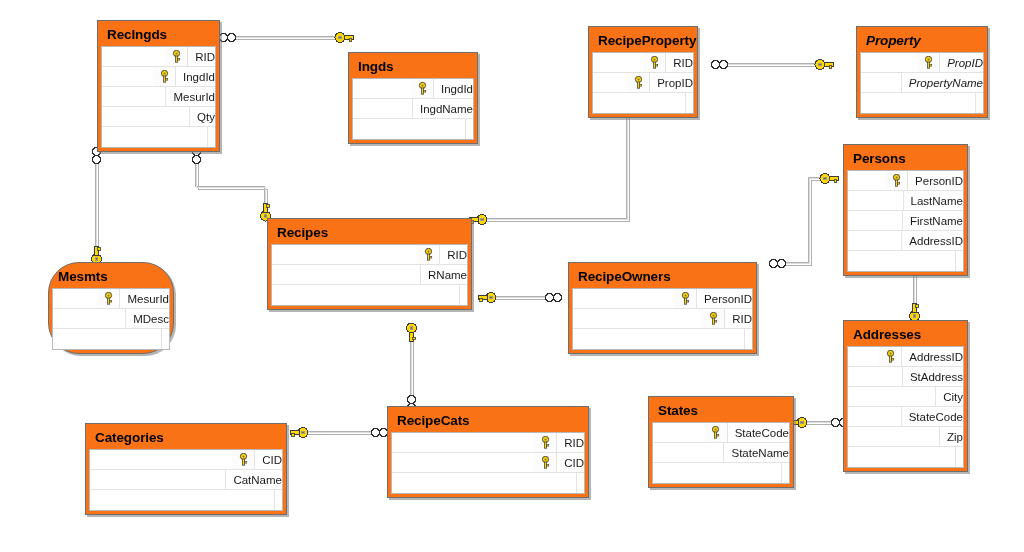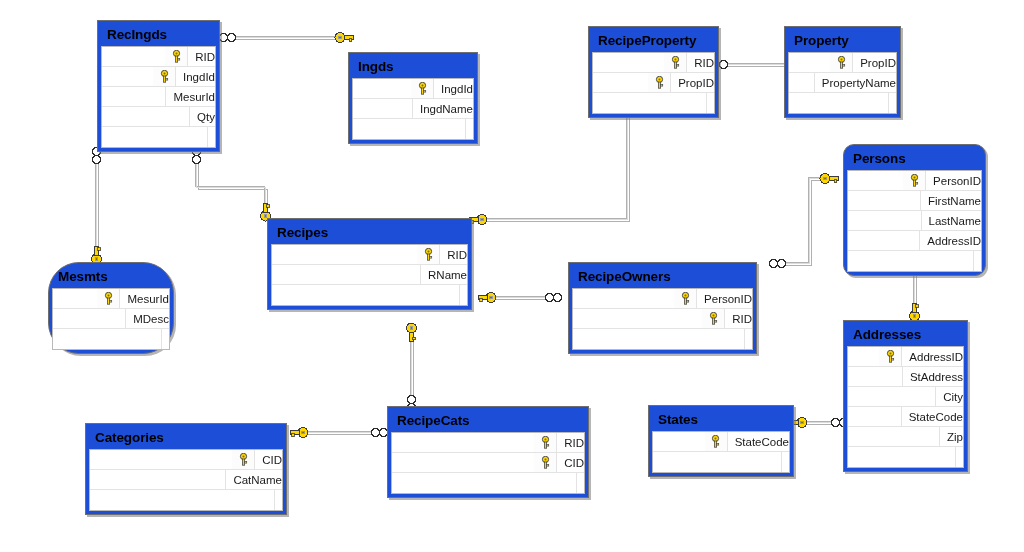--- a/index.html
+++ b/index.html
@@ -14,21 +14,21 @@
   #canvas{
     position:absolute;left:0;top:0;width:1024px;height:552px;
   }
   
   #wires{position:absolute;left:0;top:0;width:1024px;height:552px;z-index:1;}
 
   
   .tbl{
     position:absolute;
     z-index:5;
-    background:#1d4ed8;
+    background:#f97316;
     border:1px solid #6e6e6e;
     box-sizing:border-box;
     box-shadow:2px 2px 0 rgba(120,120,120,0.55);
     padding:3px;
   }
   .tbl-title{
     font-weight:bold;
     font-size:13.5px;
     color:#000000;
     line-height:15px;
@@ -267,21 +267,21 @@
           <div class="row nokey">
             <div class="keycell"></div>
             <div class="colname">IngdName</div>
           </div>
           <div class="row row-empty nokey">
             <div class="keycell"></div>
             <div class="colname"></div>
           </div>
         </div>
       </div>
-      <div class="tbl" style="left: 588px; top: 26px; width: 131px;">
+      <div class="tbl" style="left: 588px; top: 26px; width: 110px;">
         <div class="tbl-title">RecipeProperty</div>
         <div class="tbl-body">
           <div class="row">
             <div class="keycell">
               <svg class="keyglyph" viewBox="0 0 11 13">
                 <circle cx="5.5" cy="3.4" r="3.1" fill="#ffd700" stroke="#4a4a4a" stroke-width="1"></circle>
                 <circle cx="5.5" cy="3.4" r="1" fill="#7d6a00"></circle>
                 <rect x="4.4" y="6" width="2.2" height="6.2" fill="#ffd700" stroke="#4a4a4a" stroke-width="0.8"></rect>
                 <rect x="6.6" y="8.6" width="2.1" height="1.5" fill="#ffd700" stroke="#4a4a4a" stroke-width="0.7"></rect>
               </svg>
@@ -298,21 +298,21 @@
               </svg>
             </div>
             <div class="colname">PropID</div>
           </div>
           <div class="row row-empty nokey">
             <div class="keycell"></div>
             <div class="colname"></div>
           </div>
         </div>
       </div>
-      <div class="tbl" style="left: 784px; top: 26px; width: 117px;">
+      <div class="tbl" style="left: 856px; top: 26px; width: 132px; font-style: italic;">
         <div class="tbl-title">Property</div>
         <div class="tbl-body">
           <div class="row">
             <div class="keycell">
               <svg class="keyglyph" viewBox="0 0 11 13">
                 <circle cx="5.5" cy="3.4" r="3.1" fill="#ffd700" stroke="#4a4a4a" stroke-width="1"></circle>
                 <circle cx="5.5" cy="3.4" r="1" fill="#7d6a00"></circle>
                 <rect x="4.4" y="6" width="2.2" height="6.2" fill="#ffd700" stroke="#4a4a4a" stroke-width="0.8"></rect>
                 <rect x="6.6" y="8.6" width="2.1" height="1.5" fill="#ffd700" stroke="#4a4a4a" stroke-width="0.7"></rect>
               </svg>
@@ -322,41 +322,41 @@
           <div class="row nokey">
             <div class="keycell"></div>
             <div class="colname">PropertyName</div>
           </div>
           <div class="row row-empty nokey">
             <div class="keycell"></div>
             <div class="colname"></div>
           </div>
         </div>
       </div>
-      <div class="tbl" style="left: 843px; top: 144px; width: 143px; border-radius: 11px;">
+      <div class="tbl" style="left: 843px; top: 144px; width: 125px;">
         <div class="tbl-title">Persons</div>
         <div class="tbl-body">
           <div class="row">
             <div class="keycell">
               <svg class="keyglyph" viewBox="0 0 11 13">
                 <circle cx="5.5" cy="3.4" r="3.1" fill="#ffd700" stroke="#4a4a4a" stroke-width="1"></circle>
                 <circle cx="5.5" cy="3.4" r="1" fill="#7d6a00"></circle>
                 <rect x="4.4" y="6" width="2.2" height="6.2" fill="#ffd700" stroke="#4a4a4a" stroke-width="0.8"></rect>
                 <rect x="6.6" y="8.6" width="2.1" height="1.5" fill="#ffd700" stroke="#4a4a4a" stroke-width="0.7"></rect>
               </svg>
             </div>
             <div class="colname">PersonID</div>
           </div>
           <div class="row nokey">
             <div class="keycell"></div>
+            <div class="colname">LastName</div>
+          </div>
+          <div class="row nokey">
+            <div class="keycell"></div>
             <div class="colname">FirstName</div>
-          </div>
-          <div class="row nokey">
-            <div class="keycell"></div>
-            <div class="colname">LastName</div>
           </div>
           <div class="row nokey">
             <div class="keycell"></div>
             <div class="colname">AddressID</div>
           </div>
           <div class="row row-empty nokey">
             <div class="keycell"></div>
             <div class="colname"></div>
           </div>
         </div>
@@ -469,33 +469,37 @@
           <div class="row nokey">
             <div class="keycell"></div>
             <div class="colname">Zip</div>
           </div>
           <div class="row row-empty nokey">
             <div class="keycell"></div>
             <div class="colname"></div>
           </div>
         </div>
       </div>
-      <div class="tbl" style="left: 648px; top: 396px; width: 146px; margin-top: 9px;">
+      <div class="tbl" style="left: 648px; top: 396px; width: 146px;">
         <div class="tbl-title">States</div>
         <div class="tbl-body">
           <div class="row">
             <div class="keycell">
               <svg class="keyglyph" viewBox="0 0 11 13">
                 <circle cx="5.5" cy="3.4" r="3.1" fill="#ffd700" stroke="#4a4a4a" stroke-width="1"></circle>
                 <circle cx="5.5" cy="3.4" r="1" fill="#7d6a00"></circle>
                 <rect x="4.4" y="6" width="2.2" height="6.2" fill="#ffd700" stroke="#4a4a4a" stroke-width="0.8"></rect>
                 <rect x="6.6" y="8.6" width="2.1" height="1.5" fill="#ffd700" stroke="#4a4a4a" stroke-width="0.7"></rect>
               </svg>
             </div>
             <div class="colname">StateCode</div>
+          </div>
+          <div class="row nokey">
+            <div class="keycell"></div>
+            <div class="colname">StateName</div>
           </div>
           <div class="row row-empty nokey">
             <div class="keycell"></div>
             <div class="colname"></div>
           </div>
         </div>
       </div>
       <div class="tbl" style="left: 387px; top: 406px; width: 202px;">
         <div class="tbl-title">RecipeCats</div>
         <div class="tbl-body">

